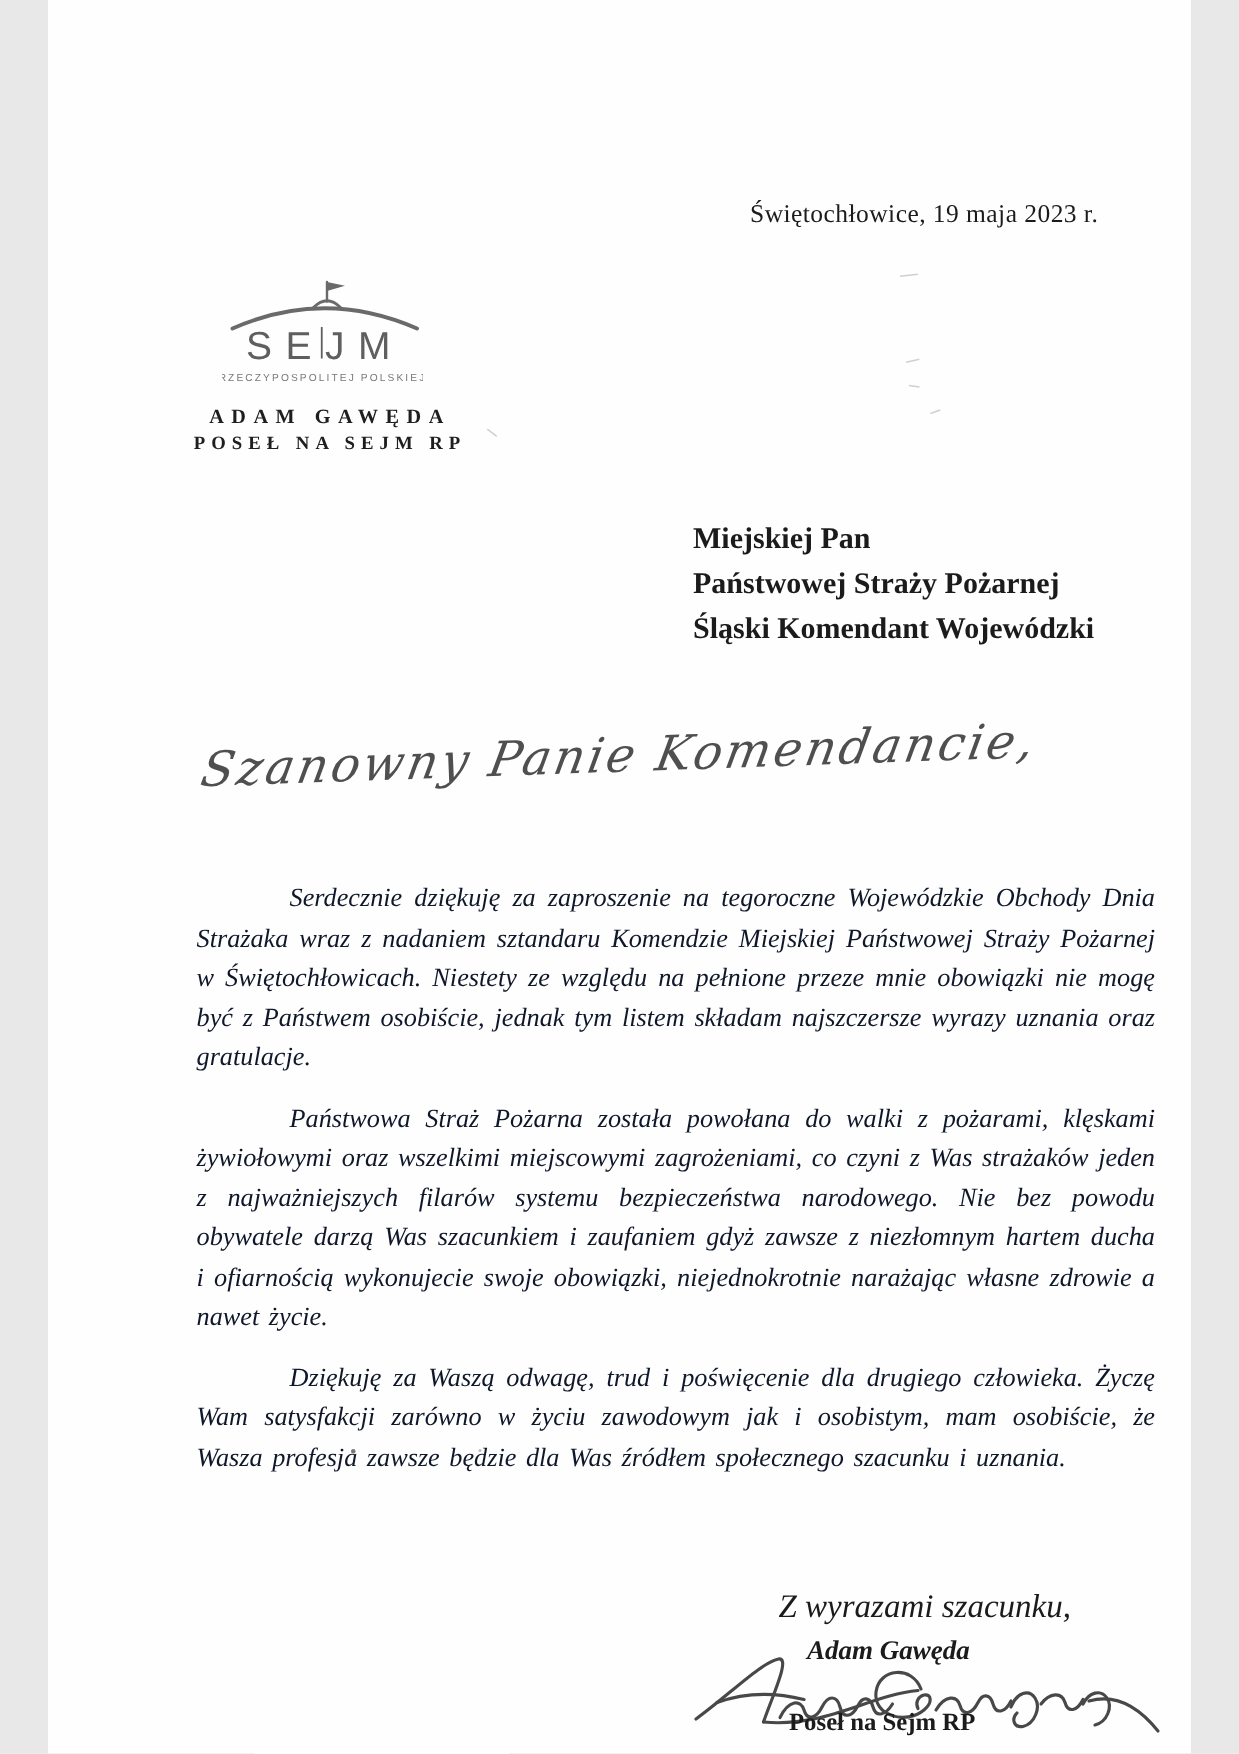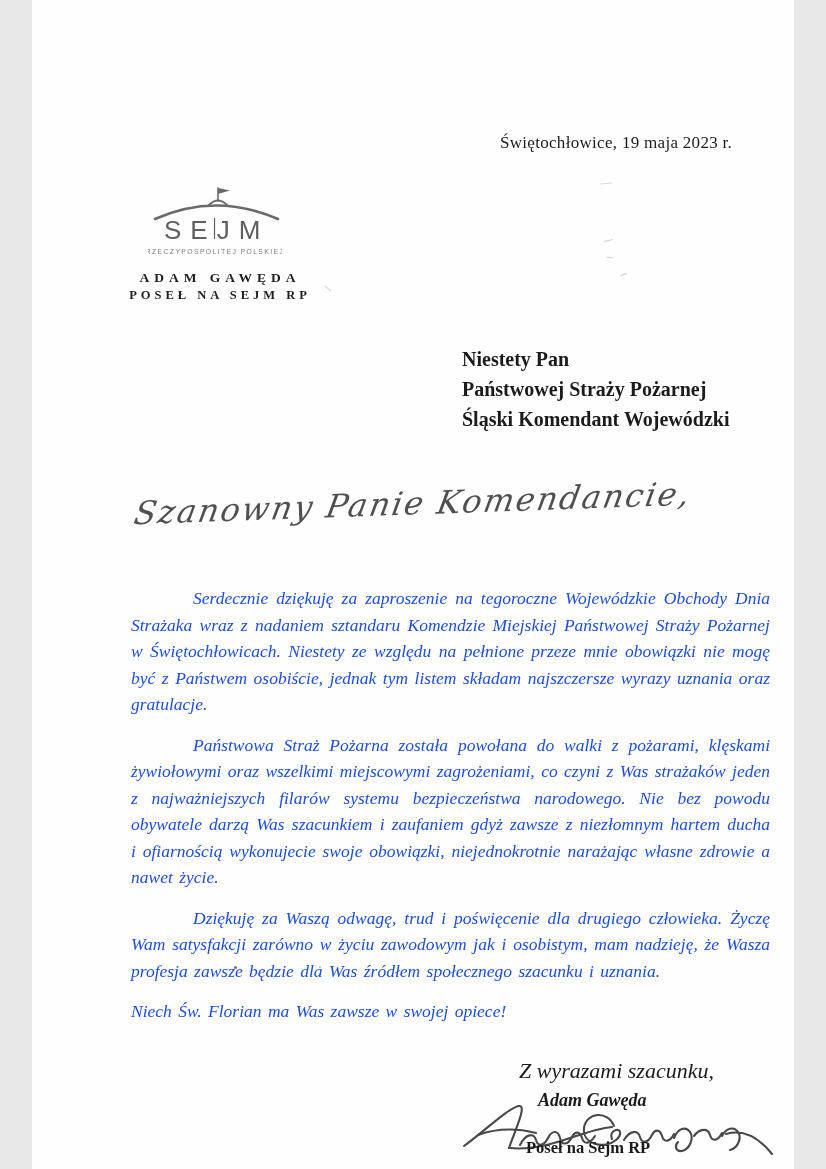--- a/index.html
+++ b/index.html
@@ -28,21 +28,21 @@
   .salutation{
     position:absolute;left:106px;top:494px;
     font-family:"DejaVu Serif",serif;font-style:italic;
     font-size:32px;color:#3d3d3d;letter-spacing:2px;white-space:nowrap;
     transform:rotate(-2deg) skewX(-12deg);transform-origin:left top;opacity:.9;
   }
   
   .letter-body{position:absolute;left:99px;top:585px;width:639px;}
   .letter-body p{
     margin:0 0 14px 0;text-align:justify;text-indent:62px;
-    font-style:italic;font-size:17.5px;line-height:26.5px;word-spacing:2px;color:#1d4ed8;
+    font-style:italic;font-size:17.5px;line-height:26.5px;word-spacing:2px;color:#0f172a;
   }
   .letter-body p.florian{text-indent:0;text-align:left;margin-top:12px;}
   
   .valediction{position:absolute;left:487px;top:1046px;font-style:italic;font-size:22px;white-space:nowrap;margin-top:12px;}
   .printed-name{position:absolute;left:506px;top:1090px;font-weight:bold;font-style:italic;font-size:18px;white-space:nowrap;}
   .signature-svg{position:absolute;left:430px;top:1102px;}
   .signature-title{position:absolute;left:494px;top:1138px;font-weight:bold;font-size:16.5px;white-space:nowrap;}
   
   .speck{position:absolute;background:#777;border-radius:50%;}
   .smudge{position:absolute;border-top:1.5px solid #9a9a9a;opacity:.45;}
@@ -63,32 +63,31 @@
     </g>
     <text x="16" y="55" font-family="Liberation Sans, sans-serif" font-size="26" letter-spacing="9" fill="#5f5f5f">SEJM</text>
     <line x1="66.5" y1="34" x2="66.5" y2="55" stroke="#5f5f5f" stroke-width="1.2"></line>
     <text x="67" y="70" text-anchor="middle" font-family="Liberation Sans, sans-serif" font-size="6.8" letter-spacing="1.4" fill="#7a7a7a">RZECZYPOSPOLITEJ POLSKIEJ</text>
   </svg>
 
   <div class="sender-name">ADAM GAWĘDA</div>
   <div class="sender-title">POSEŁ NA SEJM RP</div>
 
   <div class="recipient">
-    <div>Niestety Pan</div>
+    <div>Miejskiej Pan</div>
     <div>Państwowej Straży Pożarnej</div>
     <div>Śląski Komendant Wojewódzki</div>
   </div>
 
   <div class="salutation">Szanowny Panie Komendancie,</div>
 
   <div class="letter-body">
     <p>Serdecznie dziękuję za zaproszenie na tegoroczne Wojewódzkie Obchody Dnia Strażaka wraz z nadaniem sztandaru Komendzie Miejskiej Państwowej Straży Pożarnej w Świętochłowicach. Niestety ze względu na pełnione przeze mnie obowiązki nie mogę być z Państwem osobiście, jednak tym listem składam najszczersze wyrazy uznania oraz gratulacje.</p>
     <p>Państwowa Straż Pożarna została powołana do walki z pożarami, klęskami żywiołowymi oraz wszelkimi miejscowymi zagrożeniami, co czyni z Was strażaków jeden z najważniejszych filarów systemu bezpieczeństwa narodowego. Nie bez powodu obywatele darzą Was szacunkiem i zaufaniem gdyż zawsze z niezłomnym hartem ducha i ofiarnością wykonujecie swoje obowiązki, niejednokrotnie narażając własne zdrowie a nawet życie.</p>
-    <p>Dziękuję za Waszą odwagę, trud i poświęcenie dla drugiego człowieka. Życzę Wam satysfakcji zarówno w życiu zawodowym jak i osobistym, mam nadzieję, że Wasza profesja zawsze będzie dla Was źródłem społecznego szacunku i uznania.</p>
-    <p class="florian">Niech Św. Florian ma Was zawsze w swojej opiece!</p>
+    <p>Dziękuję za Waszą odwagę, trud i poświęcenie dla drugiego człowieka. Życzę Wam satysfakcji zarówno w życiu zawodowym jak i osobistym, mam osobiście, że Wasza profesja zawsze będzie dla Was źródłem społecznego szacunku i uznania.</p>
   </div>
 
   <div class="valediction">Z wyrazami szacunku,</div>
   <div class="printed-name">Adam Gawęda</div>
 
   <svg class="signature-svg" width="312" height="58" viewBox="0 0 312 58">
     <g fill="none" stroke="#2f2f2f" stroke-width="2.1" stroke-linecap="round" stroke-linejoin="round" opacity="0.88">
       <path d="M2,44 C24,28 46,6 57,4 C65,3 54,26 47,46"></path>
       <path d="M16,33 C38,25 58,27 74,31"></path>
       <path d="M47,46 C88,50 118,28 150,25"></path>

